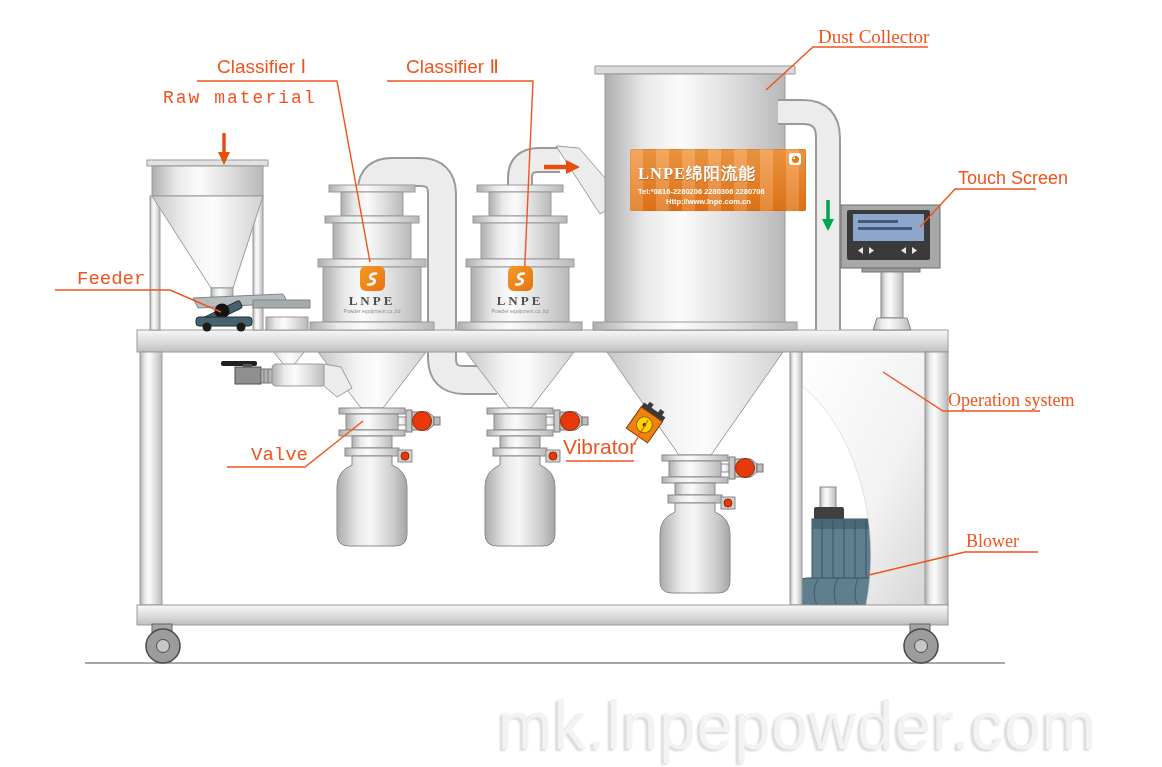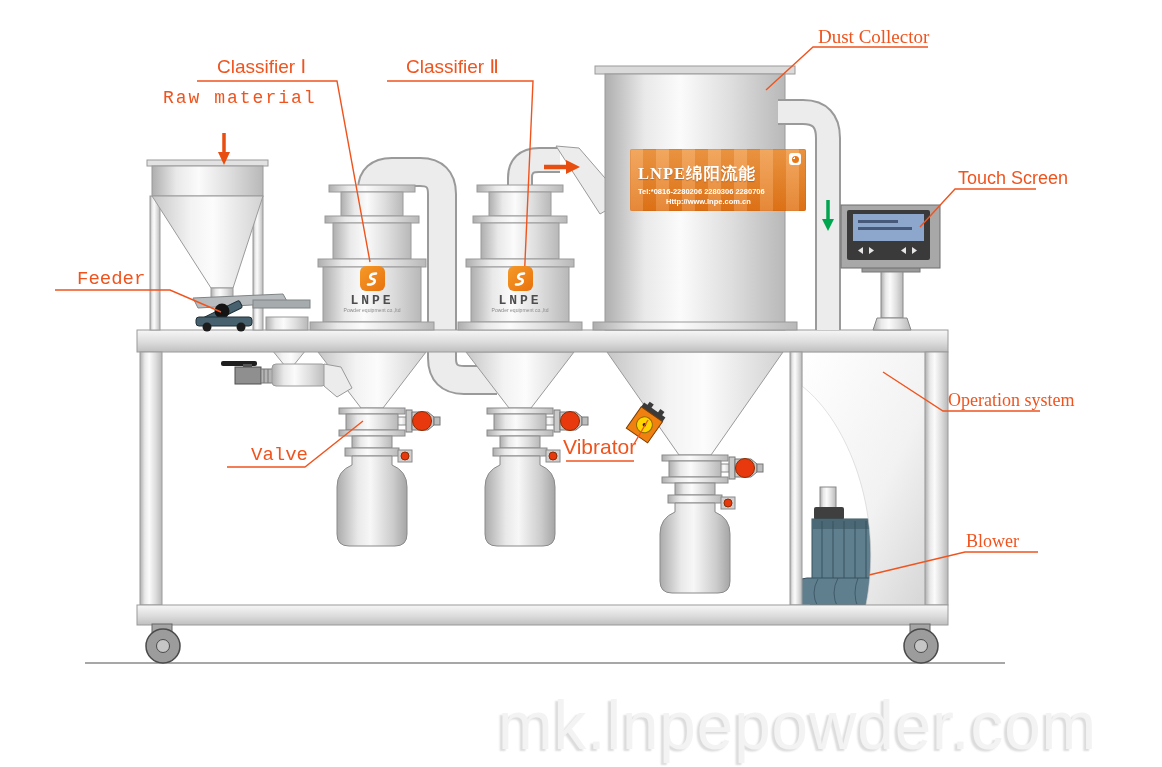--- a/index.html
+++ b/index.html
@@ -27,21 +27,21 @@
   .banner .url{position:relative;margin:1px 0 0 8px;font-size:7.5px;font-weight:bold;padding-left:28px;}
   .banner .mark{position:absolute;top:4px;right:5px;width:12px;height:12px;background:#fff;
       border-radius:3px;display:flex;align-items:center;justify-content:center;}
   .banner .mark span{width:7px;height:7px;border-radius:50%;
       background:radial-gradient(circle at 35% 35%,#fff 0 1px,#e87817 1px 100%);}
   
   .badge{position:absolute;width:98px;text-align:center;z-index:2;}
   .badge .logo{width:25px;height:25px;margin:0 auto;background:linear-gradient(135deg,#f59a28,#e8720e);
       border-radius:6px;display:flex;align-items:center;justify-content:center;}
   .badge .logo svg{display:block;}
-  .badge .name{margin-top:2px;font-family:Liberation Mono, monospace;font-size:13px;
+  .badge .name{margin-top:2px;font-family:Liberation Serif, serif;font-size:13px;
       letter-spacing:3px;color:#4d4d4d;font-weight:bold;}
   .badge .sub{font-size:7px;color:#8a8a8a;transform:scale(.72);transform-origin:center top;
       letter-spacing:0;margin-top:0;}
 </style>
 </head>
 <body>
 
 <div class="canvas">
 
   <div class="watermark">mk.lnpepowder.com</div>

